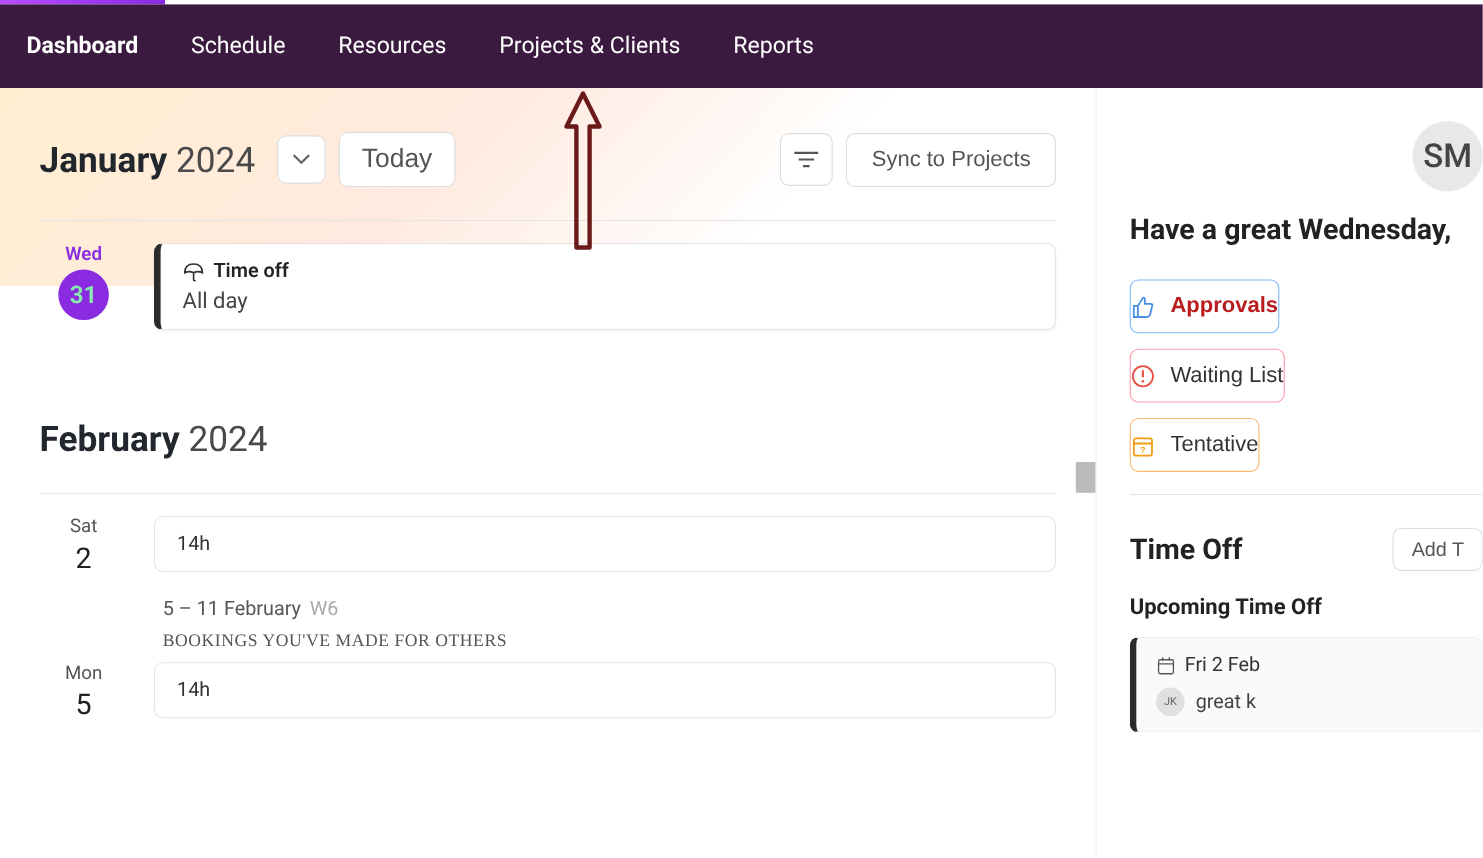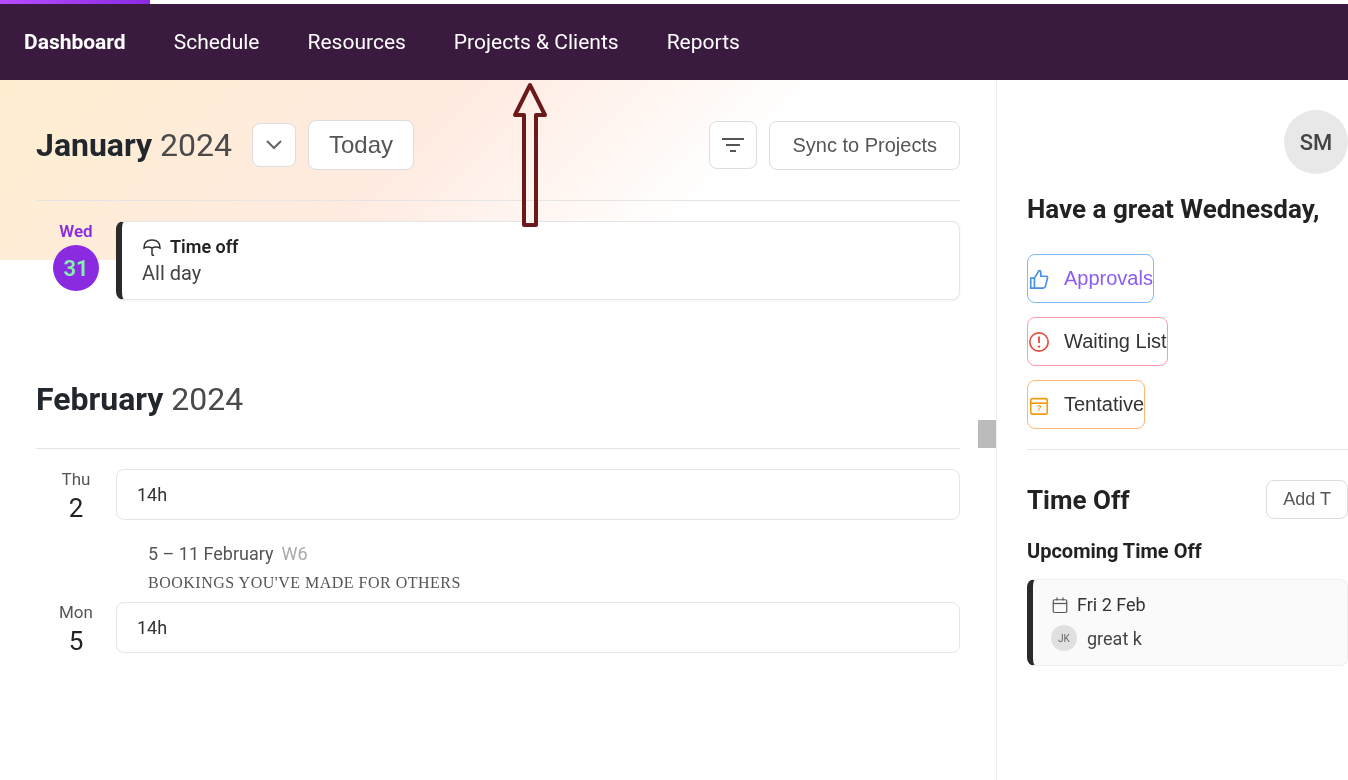--- a/index.html
+++ b/index.html
@@ -111,20 +111,21 @@
       color: #555;
       cursor: pointer;
     }
     .divider {
       border-top: 1px solid #e5e5e5;
       margin: 0 16px;
     }
     .day-row {
       display: flex;
       padding: 20px 16px;
+      gap: 24px;
       align-items: flex-start;
     }
     .day-label {
       width: 80px;
       text-align: center;
     }
     .day-name {
       font-size: 17px;
       color: #555;
       margin-bottom: 4px;
@@ -210,21 +211,21 @@
       padding-right: 0;
     }
     .avatar {
       width: 64px;
       height: 64px;
       border-radius: 50%;
       background: #e8e8e8;
       display: flex;
       align-items: center;
       justify-content: center;
-      font-size: 22px;
+      font-size: 30px;
       color: #444;
       font-weight: 500;
     }
     .greeting {
       font-size: 26px;
       font-weight: 700;
       color: #222;
       margin: 20px 0 30px 0;
       white-space: nowrap;
     }
@@ -234,21 +235,21 @@
       justify-content: center;
       gap: 14px;
       border: 1px solid;
       border-radius: 8px;
       padding: 12px 0;
       margin-bottom: 14px;
       font-size: 20px;
       cursor: pointer;
       background: #fff;
     }
-    .btn-approvals { border-color: #7eb8ff; color: #8b5cf6; }
+    .btn-approvals { border-color: #7eb8ff; color: #b91c1c; font-weight: bold; }
     .btn-waiting { border-color: #ff9aaa; color: #333; }
     .btn-tentative { border-color: #ffb870; color: #333; }
     .status-icon { width: 22px; height: 22px; }
     .hr { border-top: 1px solid #e5e5e5; margin: 20px 0 30px 0; }
     .section-row {
       display: flex;
       align-items: center;
       justify-content: space-between;
       margin-bottom: 20px;
     }
@@ -379,21 +380,21 @@
         </div>
       </div>
 
       <div class="month-title-2">
         <strong>February</strong> <span class="month-year">2024</span>
       </div>
       <div class="divider"></div>
 
       <div class="day-row">
         <div class="day-label">
-          <div class="day-name">Thu</div>
+          <div class="day-name">Sat</div>
           <div class="day-num">2</div>
         </div>
         <div class="simple-card">14h</div>
       </div>
 
       <div class="week-label">
         <span>5 – 11 February</span><span class="wk">W6</span>
       </div>
 
       <div class="section-label">BOOKINGS YOU'VE MADE FOR OTHERS</div>

